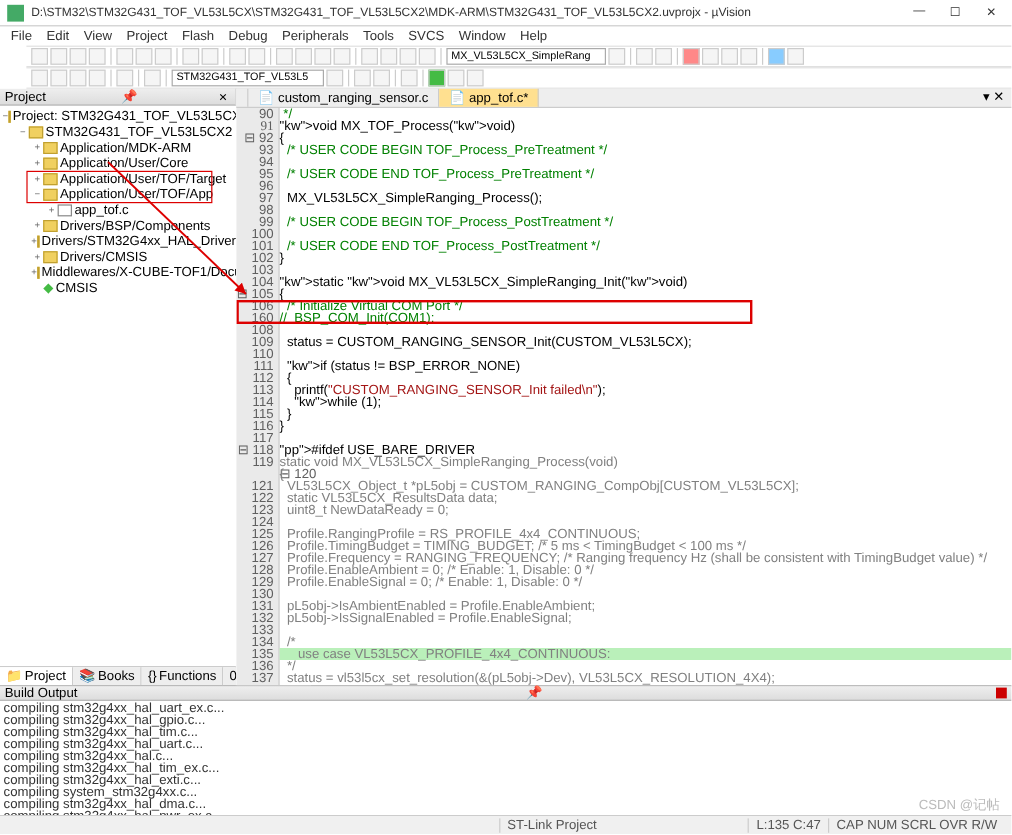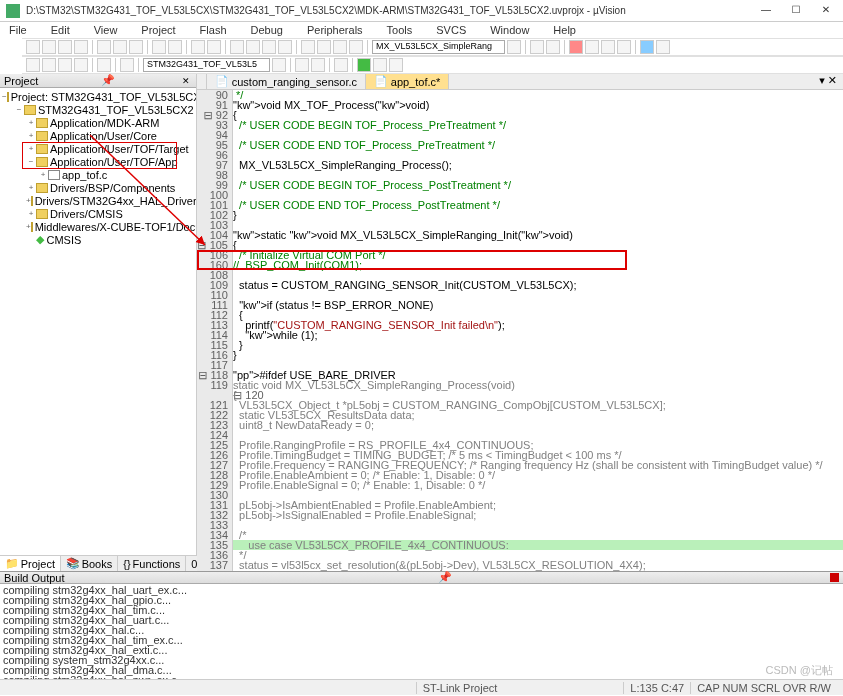--- a/index.html
+++ b/index.html
@@ -2,21 +2,21 @@
 <html><head>
 <meta charset="utf-8">
 <style>
 * { margin: 0; padding: 0; box-sizing: border-box; font-family: "Segoe UI", Tahoma, sans-serif; font-size: 11px; }
 body { background: #fff; width: 843px; height: 696px; overflow: hidden; position: relative; }
 .titlebar { height: 22px; background: #fff; border-bottom: 1px solid #ccc; display: flex; align-items: center; padding: 0 6px; }
 .titlebar .icon { width: 14px; height: 14px; background: #4a6; margin-right: 6px; }
 .titlebar .title { flex: 1; font-size: 10px; color: #333; }
 .titlebar .winbtns { display: flex; gap: 8px; }
 .winbtn { width: 22px; height: 14px; text-align: center; font-size: 10px; color: #333; }
-.menubar { height: 16px; display: flex; align-items: center; padding: 0 4px; gap: 14px; font-size: 10px; color: #333; }
+.menubar { height: 16px; display: flex; align-items: center; padding: 0 4px; gap: 2px; font-size: 10px; color: #333; }
 .menubar span { padding: 0 5px; }
 .toolbar1, .toolbar2 { height: 18px; border-top: 1px solid #e0e0e0; border-bottom: 1px solid #e0e0e0; display: flex; align-items: center; padding: 0 4px; gap: 2px; margin-left: 22px; }
 .tbtn { width: 14px; height: 14px; border: 1px solid #ccc; background: #f5f5f5; }
 .sep { width: 1px; height: 14px; background: #ccc; margin: 0 2px; }
 .dropdown { height: 14px; border: 1px solid #aaa; background: #fff; font-size: 9px; padding: 0 12px 0 3px; min-width: 100px; }
 .mainarea { display: flex; height: 497px; }
 .proj-panel { width: 197px; border-right: 1px solid #ccc; display: flex; flex-direction: column; }
 .panel-hdr { height: 14px; background: linear-gradient(#eee,#ddd); border-bottom: 1px solid #aaa; font-size: 10px; padding: 0 4px; display: flex; align-items: center; }
 .panel-hdr .x { margin-left: auto; width: 10px; height: 10px; font-size: 9px; }
 .tree { flex: 1; overflow: auto; padding: 2px; font-size: 10px; background: #fff; position: relative; }
@@ -244,21 +244,21 @@
         </div>
       <div class="edtab active">
           <span>📄</span>
           <span>app_tof.c*</span>
         </div>
       <div class="tx" style="margin-left:auto;padding:0 6px">▾ ✕</div>
     </div>
     <div class="code-area">
       <div class="gutter" id="gutter">
           <div style="white-space: nowrap;">90</div>
-          <div style="white-space: nowrap;">91</div>
+          <div style="white-space: nowrap; font-family: Liberation Serif, serif;">91</div>
           <div style="white-space: nowrap;">⊟ 92</div>
           <div style="white-space: nowrap;">93</div>
           <div style="white-space: nowrap;">94</div>
           <div style="white-space: nowrap;">95</div>
           <div style="white-space: nowrap;">96</div>
           <div style="white-space: nowrap;">97</div>
           <div style="white-space: nowrap;">98</div>
           <div style="white-space: nowrap;">99</div>
           <div style="white-space: nowrap;">100</div>
           <div style="white-space: nowrap;">101</div>

